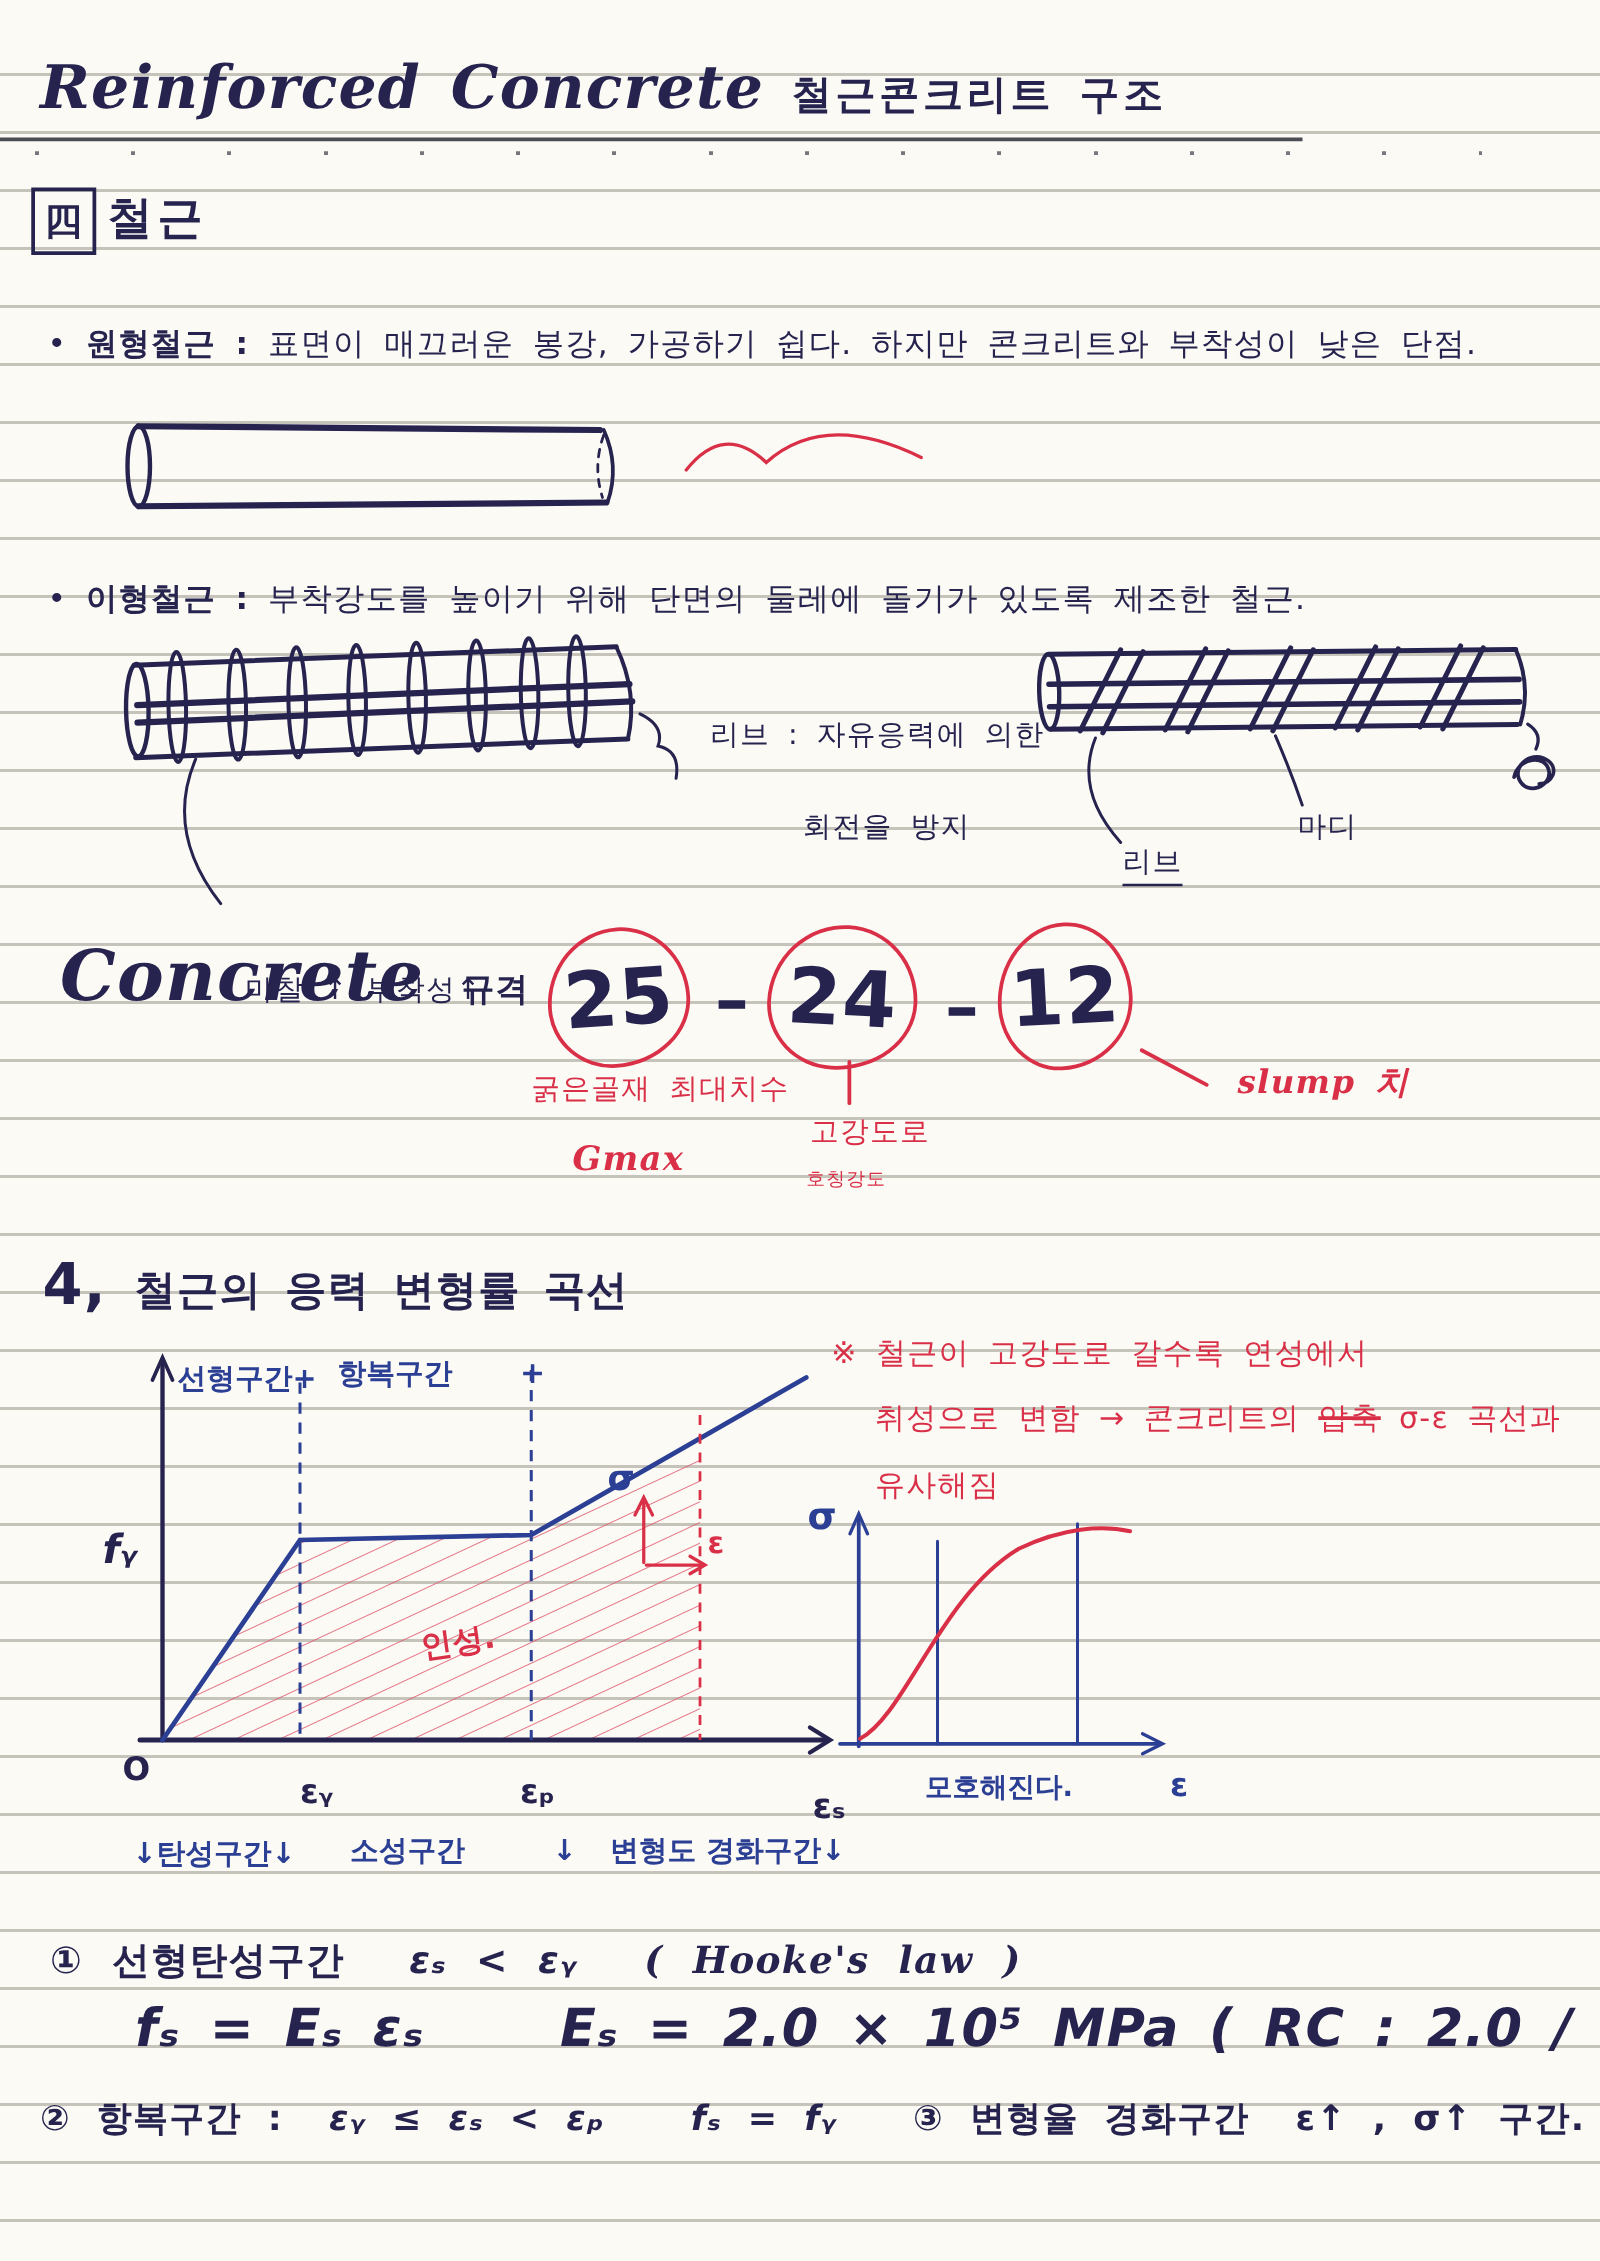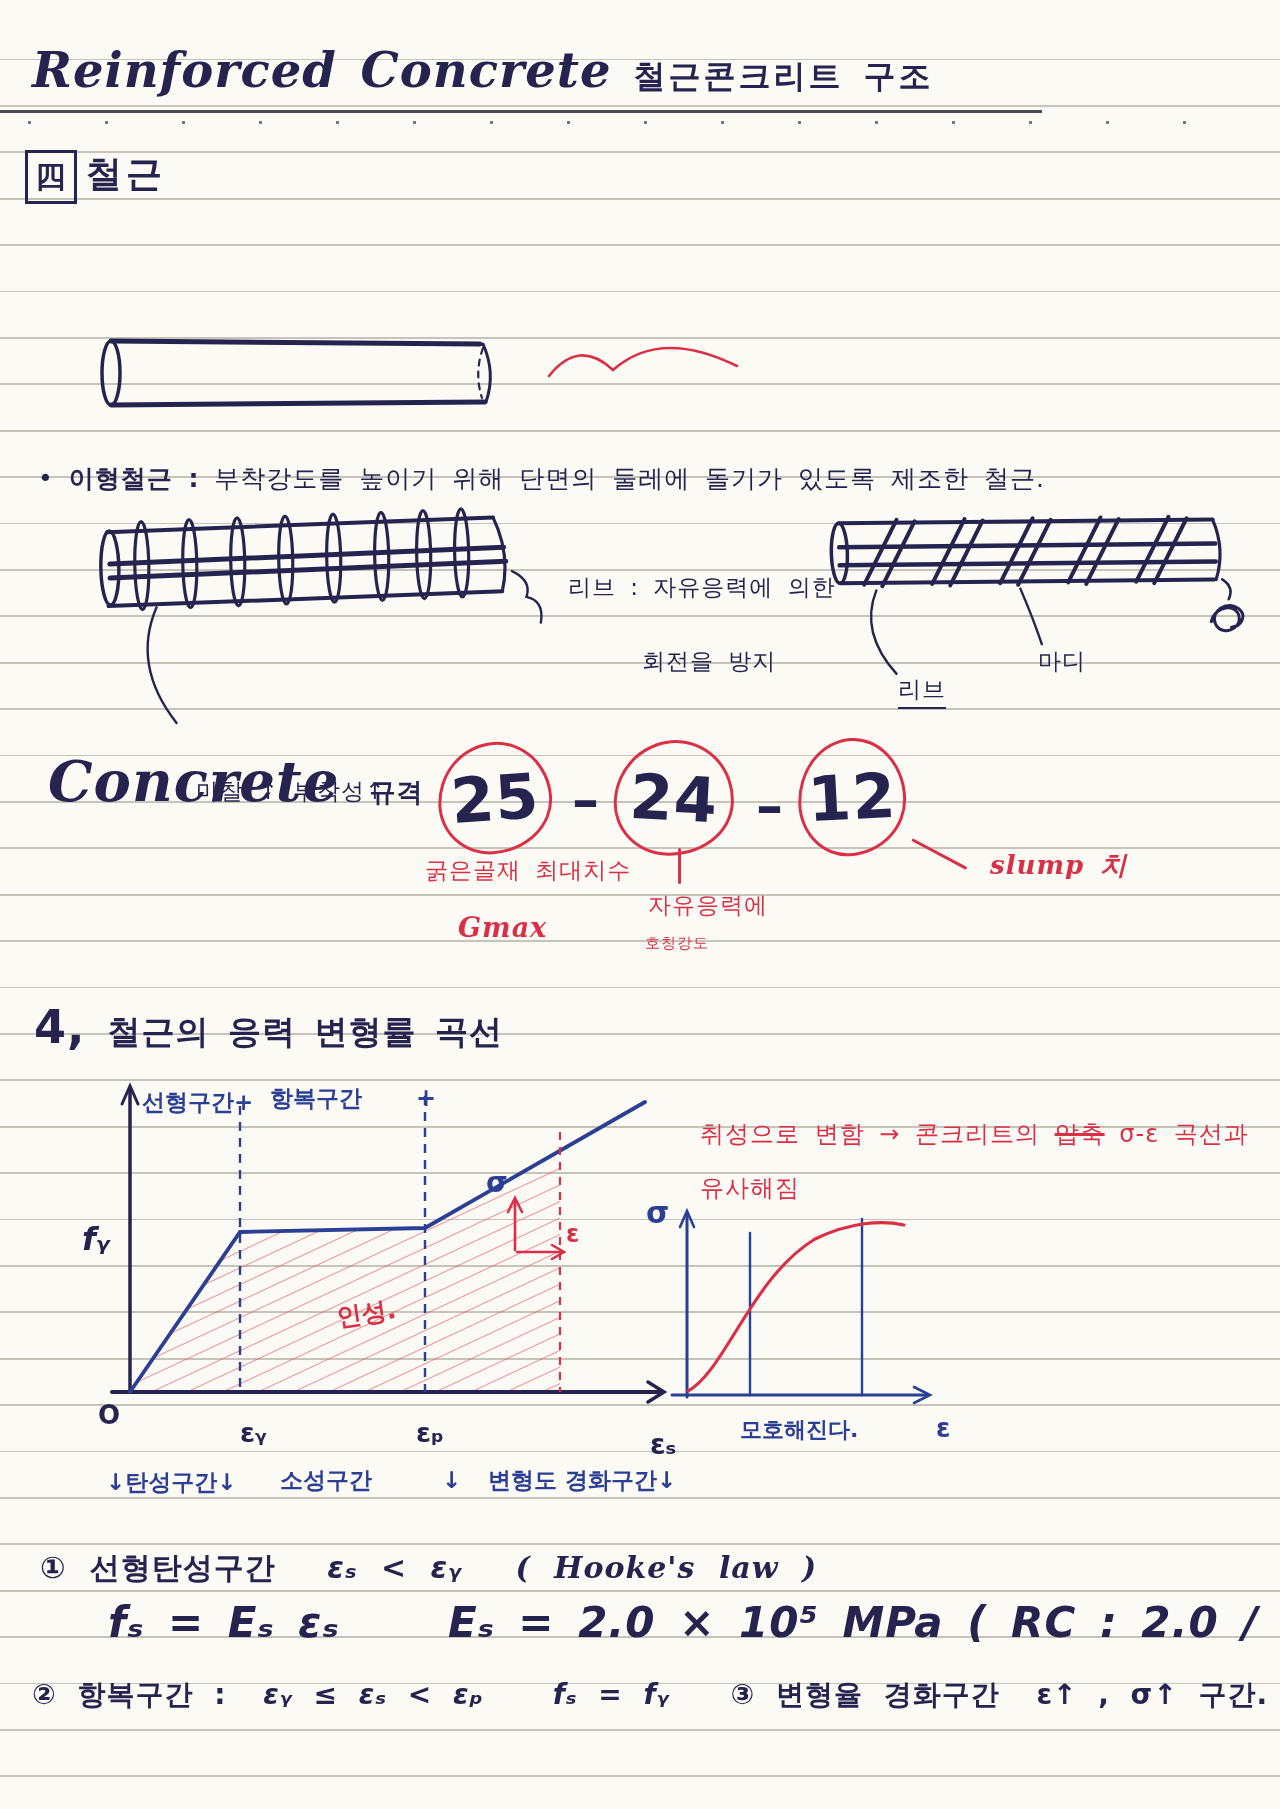--- a/index.html
+++ b/index.html
@@ -54,20 +54,25 @@
     <span class="script title-en ink">Reinforced Concrete</span><span class="title-ko ink hw">철근콘크리트 구조</span>
   </div>
   <div class="divider"></div>
   <div class="dots"></div>
 
   <div class="secbox hw">
       <span>四</span>
     </div>
   <div class="sechead hw">철근</div>
 
+  <div class="abs hw bullet-line" style="left:38px;top:258px;">
+    <span>•</span>
+    <span class="bullet-label">원형철근 :</span>
+    <span>표면이 매끄러운 봉강, 가공하기 쉽다. 하지만 콘크리트와 부착성이 낮은 단점.</span>
+  </div>
 
   <svg style="left:95px;top:328px;" width="430" height="90" viewBox="0 0 430 90">
     <g stroke="#26244f" fill="none" stroke-linecap="round">
       <ellipse cx="16" cy="45" rx="9" ry="32" stroke-width="3.5"></ellipse>
       <path d="M16,13 L385,16" stroke-width="5"></path>
       <path d="M16,77 L390,74" stroke-width="5"></path>
       <path d="M388,16 Q401,45 391,74" stroke-width="3"></path>
       <path d="M388,20 Q379,45 387,70" stroke-width="2.2" stroke-dasharray="6 6"></path>
     </g>
   </svg>
@@ -145,30 +150,31 @@
       <span>24</span>
     </div>
   <div class="dash-big" style="left:756px;top:774px;">–</div>
   <div class="circle-num hw" style="left:798px;top:738px;width:102px;height:112px;transform:rotate(-3deg);">
       <span>12</span>
     </div>
 
   <div class="abs hw red" style="left:425px;top:855px;font-size:23px;">굵은골재 최대치수</div>
   <div class="abs hw red script" style="left:458px;top:912px;font-size:27px;">Gmax</div>
   <div class="red-tick" style="left:678px;top:848px;height:36px;"></div>
-  <div class="abs hw red" style="left:648px;top:890px;font-size:23px;">자유응력에</div>
+  <div class="abs hw red" style="left:648px;top:890px;font-size:23px;">고강도로</div>
   <div class="abs hw red" style="left:645px;top:934px;font-size:15px;">호칭강도</div>
   <div class="red-slant" style="left:912px;top:838px;width:62px;"></div>
   <div class="abs hw red script" style="left:990px;top:848px;font-size:26px;">slump 치</div>
 
   <div class="abs hw" style="left:34px;top:1000px;">
     <span class="ink" style="font-size:46px;font-weight:bold;">4,</span>
     <span class="ink" style="font-size:33px;font-weight:bold;margin-left:10px;">철근의 응력 변형률 곡선</span>
   </div>
 
+  <div class="abs hw red" style="left:665px;top:1066px;font-size:24px;">※ 철근이 고강도로 갈수록  연성에서</div>
   <div class="abs hw red" style="left:700px;top:1118px;font-size:24px;">
     <span>취성으로 변함 → 콘크리트의</span>
     <span class="strike">압축</span>
     <span>σ-ε 곡선과</span>
   </div>
   <div class="abs hw red" style="left:700px;top:1172px;font-size:24px;">유사해짐</div>
 
   <svg style="left:60px;top:1070px;" width="680" height="440" viewBox="0 0 680 440">
     <defs>
       <pattern id="hatch" width="15" height="15" patternUnits="userSpaceOnUse" patternTransform="rotate(65)">

